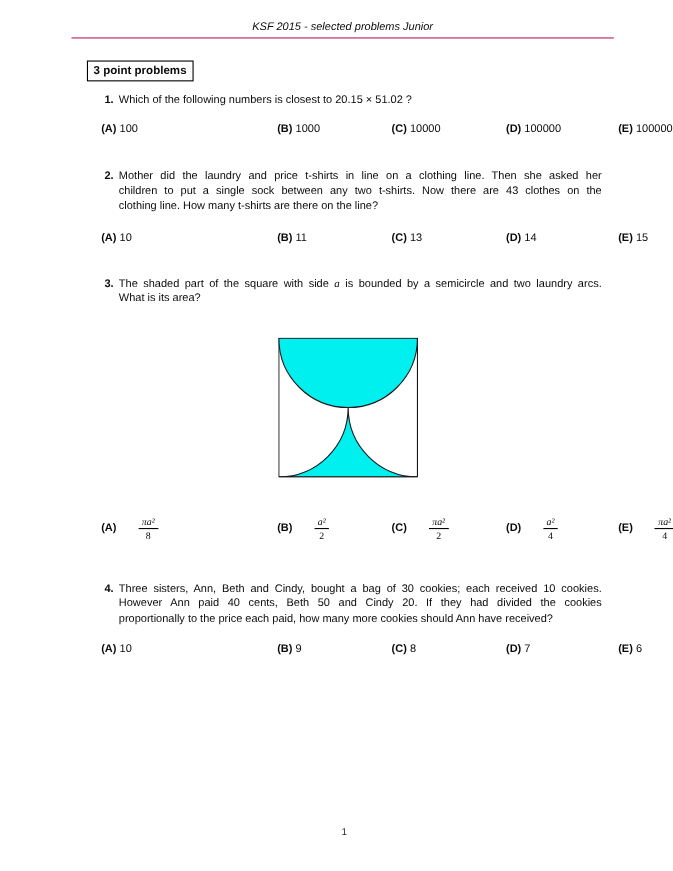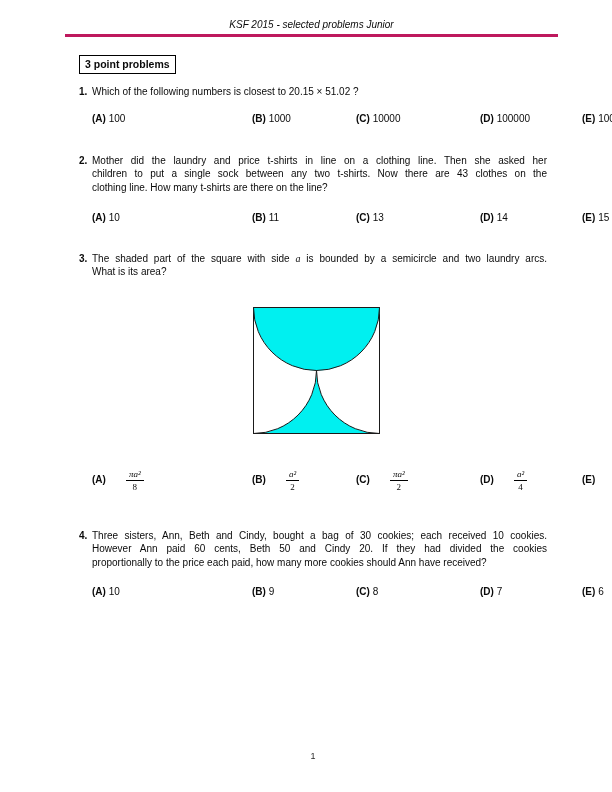--- a/index.html
+++ b/index.html
@@ -4,35 +4,35 @@
 <style>
   html,body{margin:0;padding:0;background:#ffffff;}
   .page{
     position:relative;width:612px;height:792px;background:#ffffff;
     font-family:"Liberation Sans",sans-serif;font-size:10px;color:#0a0a0a;
     overflow:hidden;
   }
   .hdr{
     position:absolute;top:19px;left:65px;width:493px;
     text-align:center;font-style:italic;font-size:10px;line-height:12px;
-    padding-bottom:3px;border-bottom:3px solid #be185d;
+    padding-bottom:3px;border-bottom:1px solid #be185d;
   }
   .shead{
     position:absolute;top:55px;left:79px;
     border:1px solid #000;padding:2px 5px 3px 5px;
     font-weight:bold;font-size:10.5px;line-height:12px;
   }
   .prob{position:absolute;left:79px;width:468px;}
-  .pline{line-height:13.4px;}
+  .pline{line-height:13.4px;margin-left:16px;}
   .cont{padding-left:13px;}
   .jfull{text-align:justify;text-align-last:justify;}
   .pnum{font-weight:bold;display:inline-block;width:13px;}
   .opts{position:absolute;left:92px;width:460px;white-space:nowrap;line-height:13px;}
   .opt{display:inline-block;vertical-align:middle;}
-  .w0{width:112px;}.w1{width:104px;padding-left:48px;}.w2{width:124px;}.w3{width:102px;}
+  .w0{width:112px;}.w1{width:104px;padding-left:48px;}.w2{width:104px;}.w3{width:102px;}
   .olabel{font-weight:bold;}
   .mvar{font-family:"Liberation Serif",serif;font-style:italic;}
   .frac{
     display:inline-block;vertical-align:middle;text-align:center;
     font-family:"Liberation Serif",serif;font-style:italic;
     font-size:9px;line-height:10px;margin-left:20px;
   }
   .frac .num{display:block;border-bottom:1px solid #000;padding:0 3px 1px 3px;}
   .frac .den{display:block;padding-top:1px;font-style:normal;}
   .fig{position:absolute;top:307px;left:253px;}
@@ -80,21 +80,21 @@
     <path d="M 0.5 0.5 A 63 63 0 0 0 126.5 0.5 Z" stroke="#1a1a1a" stroke-width="1" fill="#00F0F0"></path>
     <path d="M 0.5 126.5 A 63 63 0 0 0 63.5 63.5 A 63 63 0 0 0 126.5 126.5 Z" stroke="#1a1a1a" stroke-width="1" fill="#00F0F0"></path>
   </svg>
 
   <div class="opts" style="top:469px">
     <span class="opt w0"><b class="olabel">(A)</b><span class="frac"><span class="num">πa²</span><span class="den">8</span></span></span><span class="opt w1"><b class="olabel">(B)</b><span class="frac"><span class="num">a²</span><span class="den">2</span></span></span><span class="opt w2"><b class="olabel">(C)</b><span class="frac"><span class="num">πa²</span><span class="den">2</span></span></span><span class="opt w3"><b class="olabel">(D)</b><span class="frac"><span class="num">a²</span><span class="den">4</span></span></span><span class="opt"><b class="olabel">(E)</b><span class="frac"><span class="num">πa²</span><span class="den">4</span></span></span>
   </div>
 
   <div class="prob" style="top:529px">
     <div class="pline jfull"><span class="pnum">4.</span><span>Three sisters, Ann, Beth and Cindy, bought a bag of 30 cookies; each received 10 cookies.</span></div>
-    <div class="pline cont jfull">However Ann paid 60 cents, Beth 50 and Cindy 20. If they had divided the cookies</div>
+    <div class="pline cont jfull">However Ann paid 40 cents, Beth 50 and Cindy 20. If they had divided the cookies</div>
     <div class="pline cont">proportionally to the price each paid, how many more cookies should Ann have received?</div>
   </div>
   <div class="opts" style="top:584px">
     <span class="opt w0"><b class="olabel">(A)</b> <span>10</span></span><span class="opt w1"><b class="olabel">(B)</b> <span>9</span></span><span class="opt w2"><b class="olabel">(C)</b> <span>8</span></span><span class="opt w3"><b class="olabel">(D)</b> <span>7</span></span><span class="opt"><b class="olabel">(E)</b> <span>6</span></span>
   </div>
 
   <div class="pageno">1</div>
 
 </div>
 

